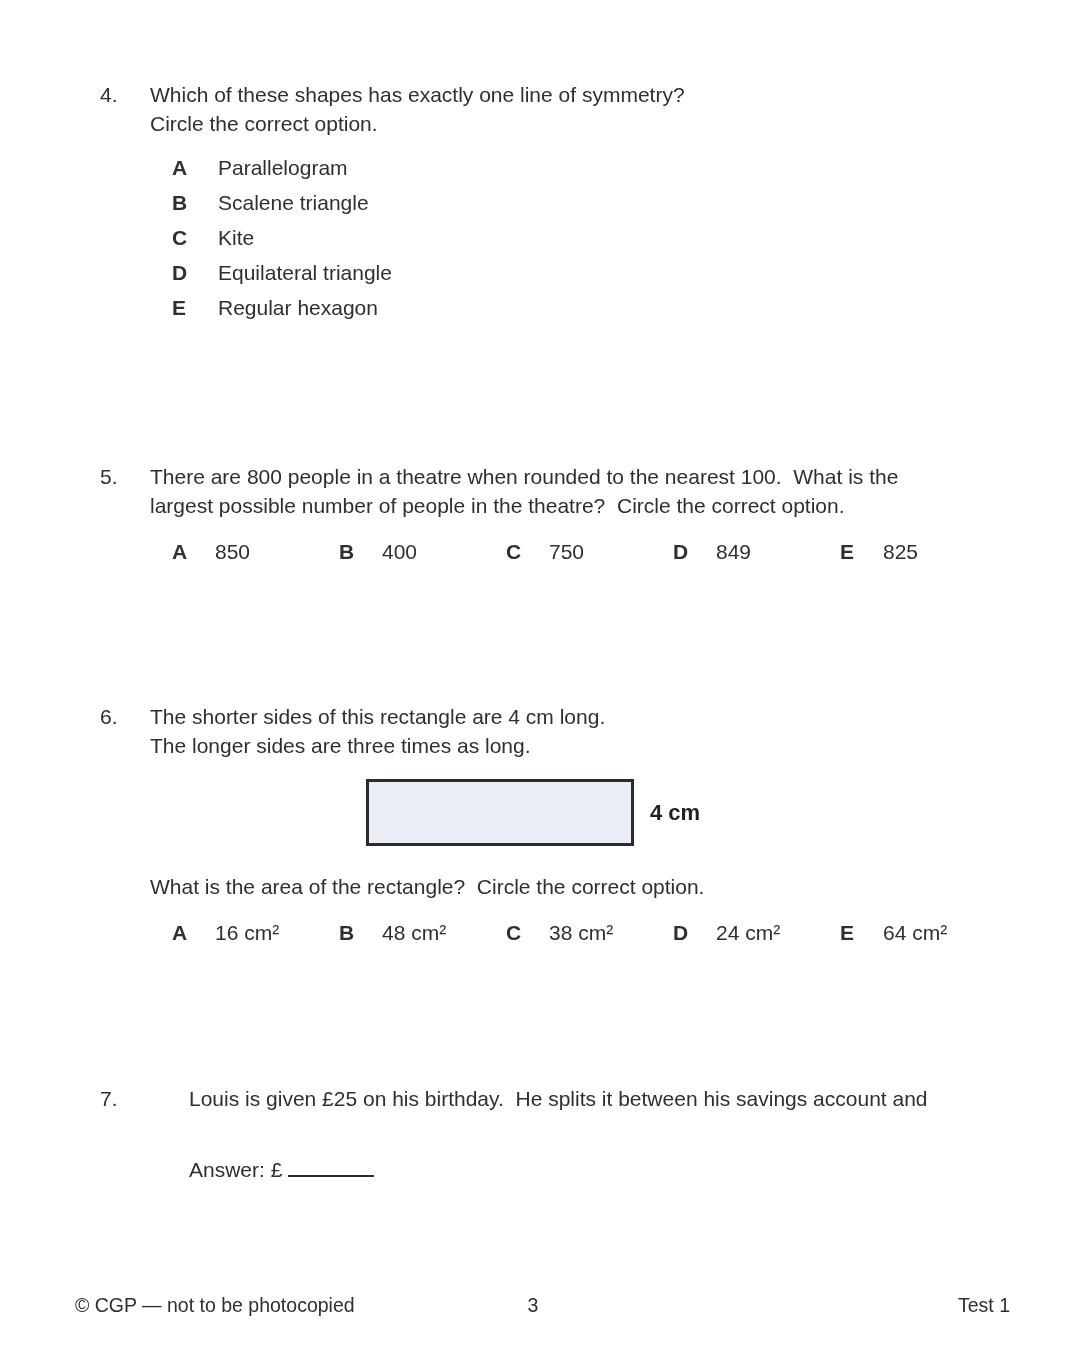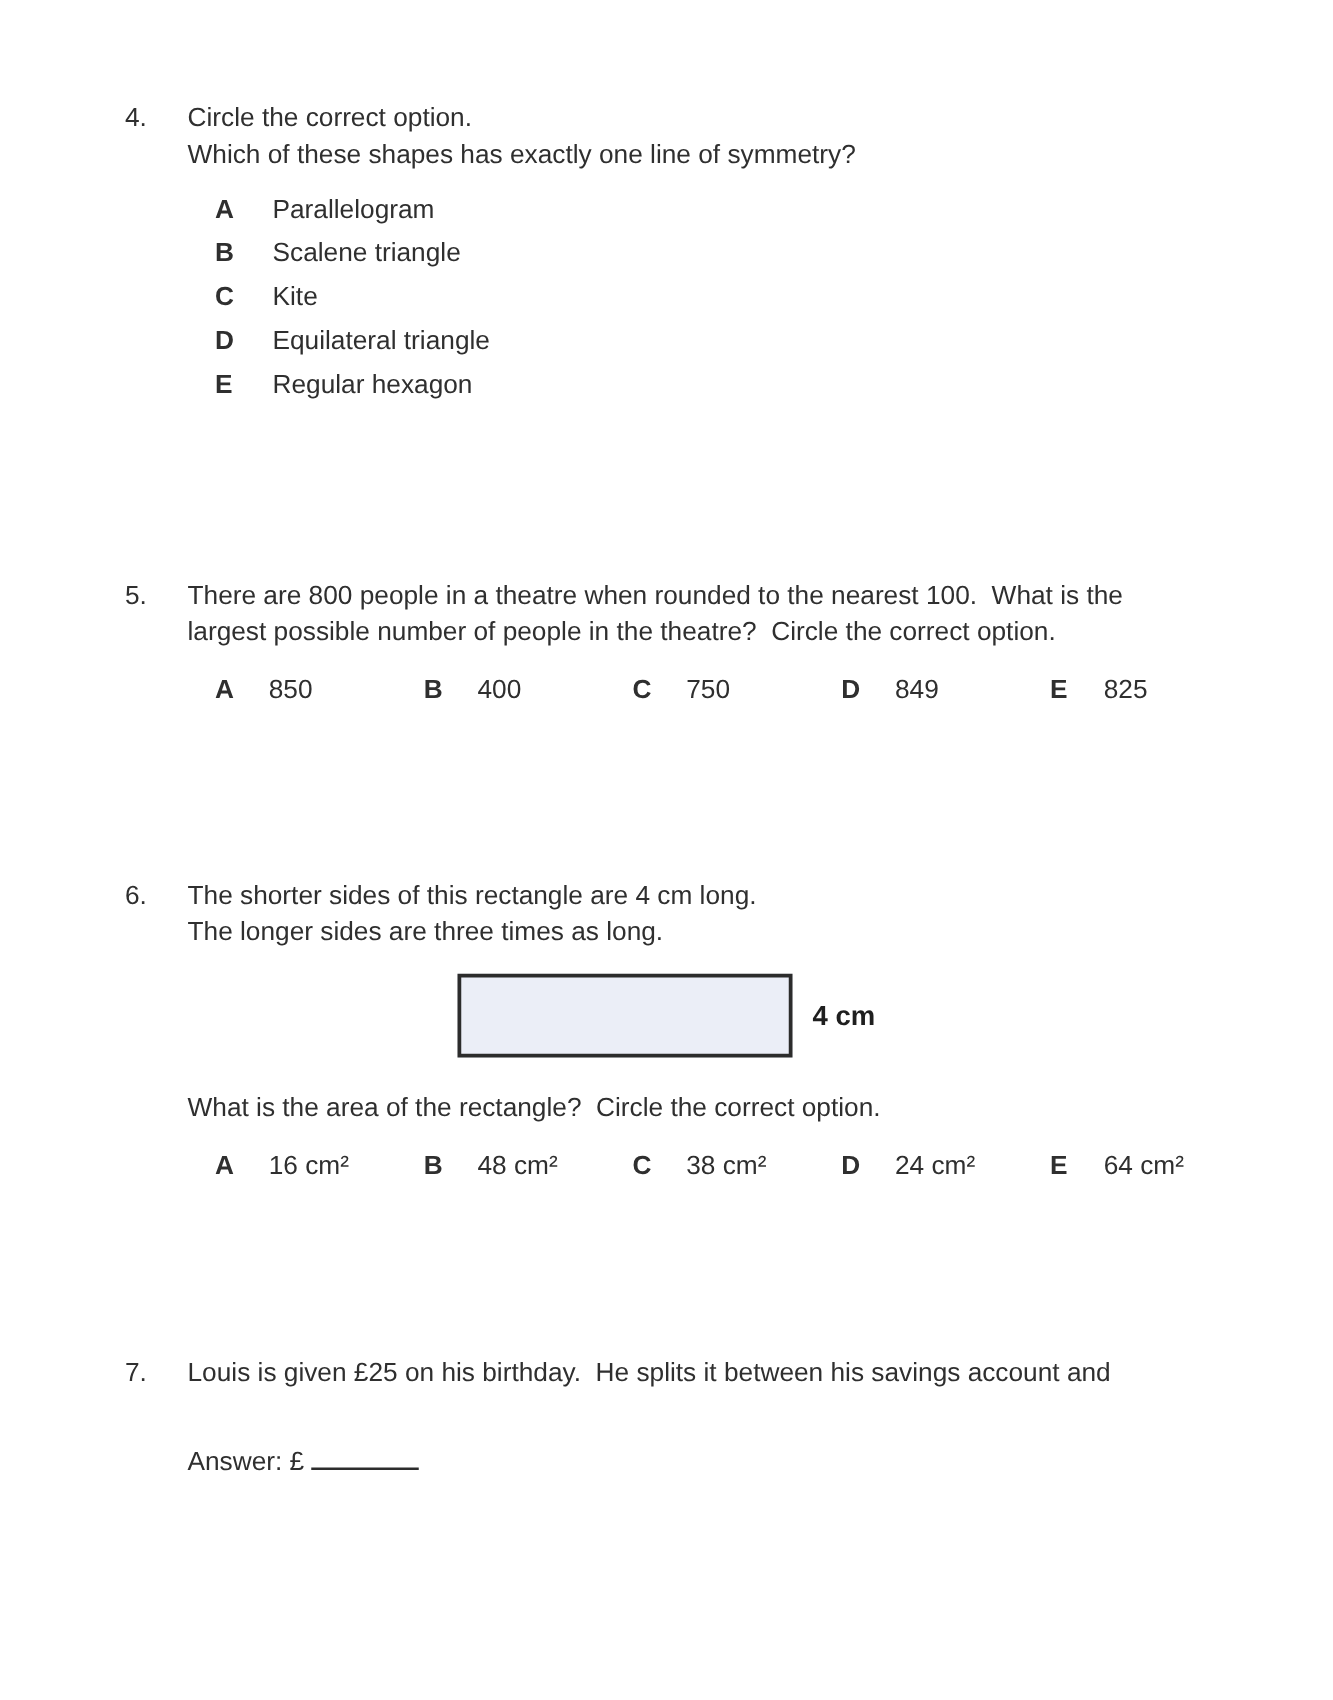--- a/index.html
+++ b/index.html
@@ -38,21 +38,21 @@
     border: 3px solid #2c2c2c;
   }
   .fig-label {
     position: absolute;
     left: 500px; top: 38px;
     font-size: 22px;
     color: #1f1f1f;
   }
 
   
-  .q7-body { width: 860px; }
+  .q7-body { width: 860px; margin-left: 39px; }
   .answer-row { margin-top: 42px; text-align: left; padding-right: 25px; }
   .answer-blank {
     display: inline-block;
     width: 86px;
     border-bottom: 2.5px solid #2c2c2c;
     margin-left: 6px;
     height: 18px;
     vertical-align: baseline;
   }
 
@@ -63,22 +63,22 @@
   .footer-right { position: absolute; right: 56px; }
 </style>
 </head>
 <body>
 
 <div class="page">
 
   <div class="q" style="top: 80px;">
     <div class="q-num">4.</div>
     <div class="q-body">
+      <div class="prompt-line">Which of these shapes has exactly one line of symmetry?</div>
       <div class="prompt-line">Circle the correct option.</div>
-      <div class="prompt-line">Which of these shapes has exactly one line of symmetry?</div>
       <div class="opt-list">
         <div class="opt-row">
           <span class="opt-letter">A</span>
           <span class="opt-text">Parallelogram</span>
         </div>
         <div class="opt-row">
           <span class="opt-letter">B</span>
           <span class="opt-text">Scalene triangle</span>
         </div>
         <div class="opt-row">
@@ -165,14 +165,19 @@
   <div class="q" style="top: 1084px;">
     <div class="q-num">7.</div>
     <div class="q-body q7-body">
       <div class="prompt-line">Louis is given £25 on his birthday.  He splits it between his savings account and</div>
       <div class="answer-row">
         <span>Answer: £</span><span class="answer-blank"></span>
       </div>
     </div>
   </div>
 
+  <div class="footer">
+    <span class="footer-left">© CGP — not to be photocopied</span>
+    <span class="footer-center">3</span>
+    <span class="footer-right">Test 1</span>
+  </div>
 
 </div>
 
 </body></html>

